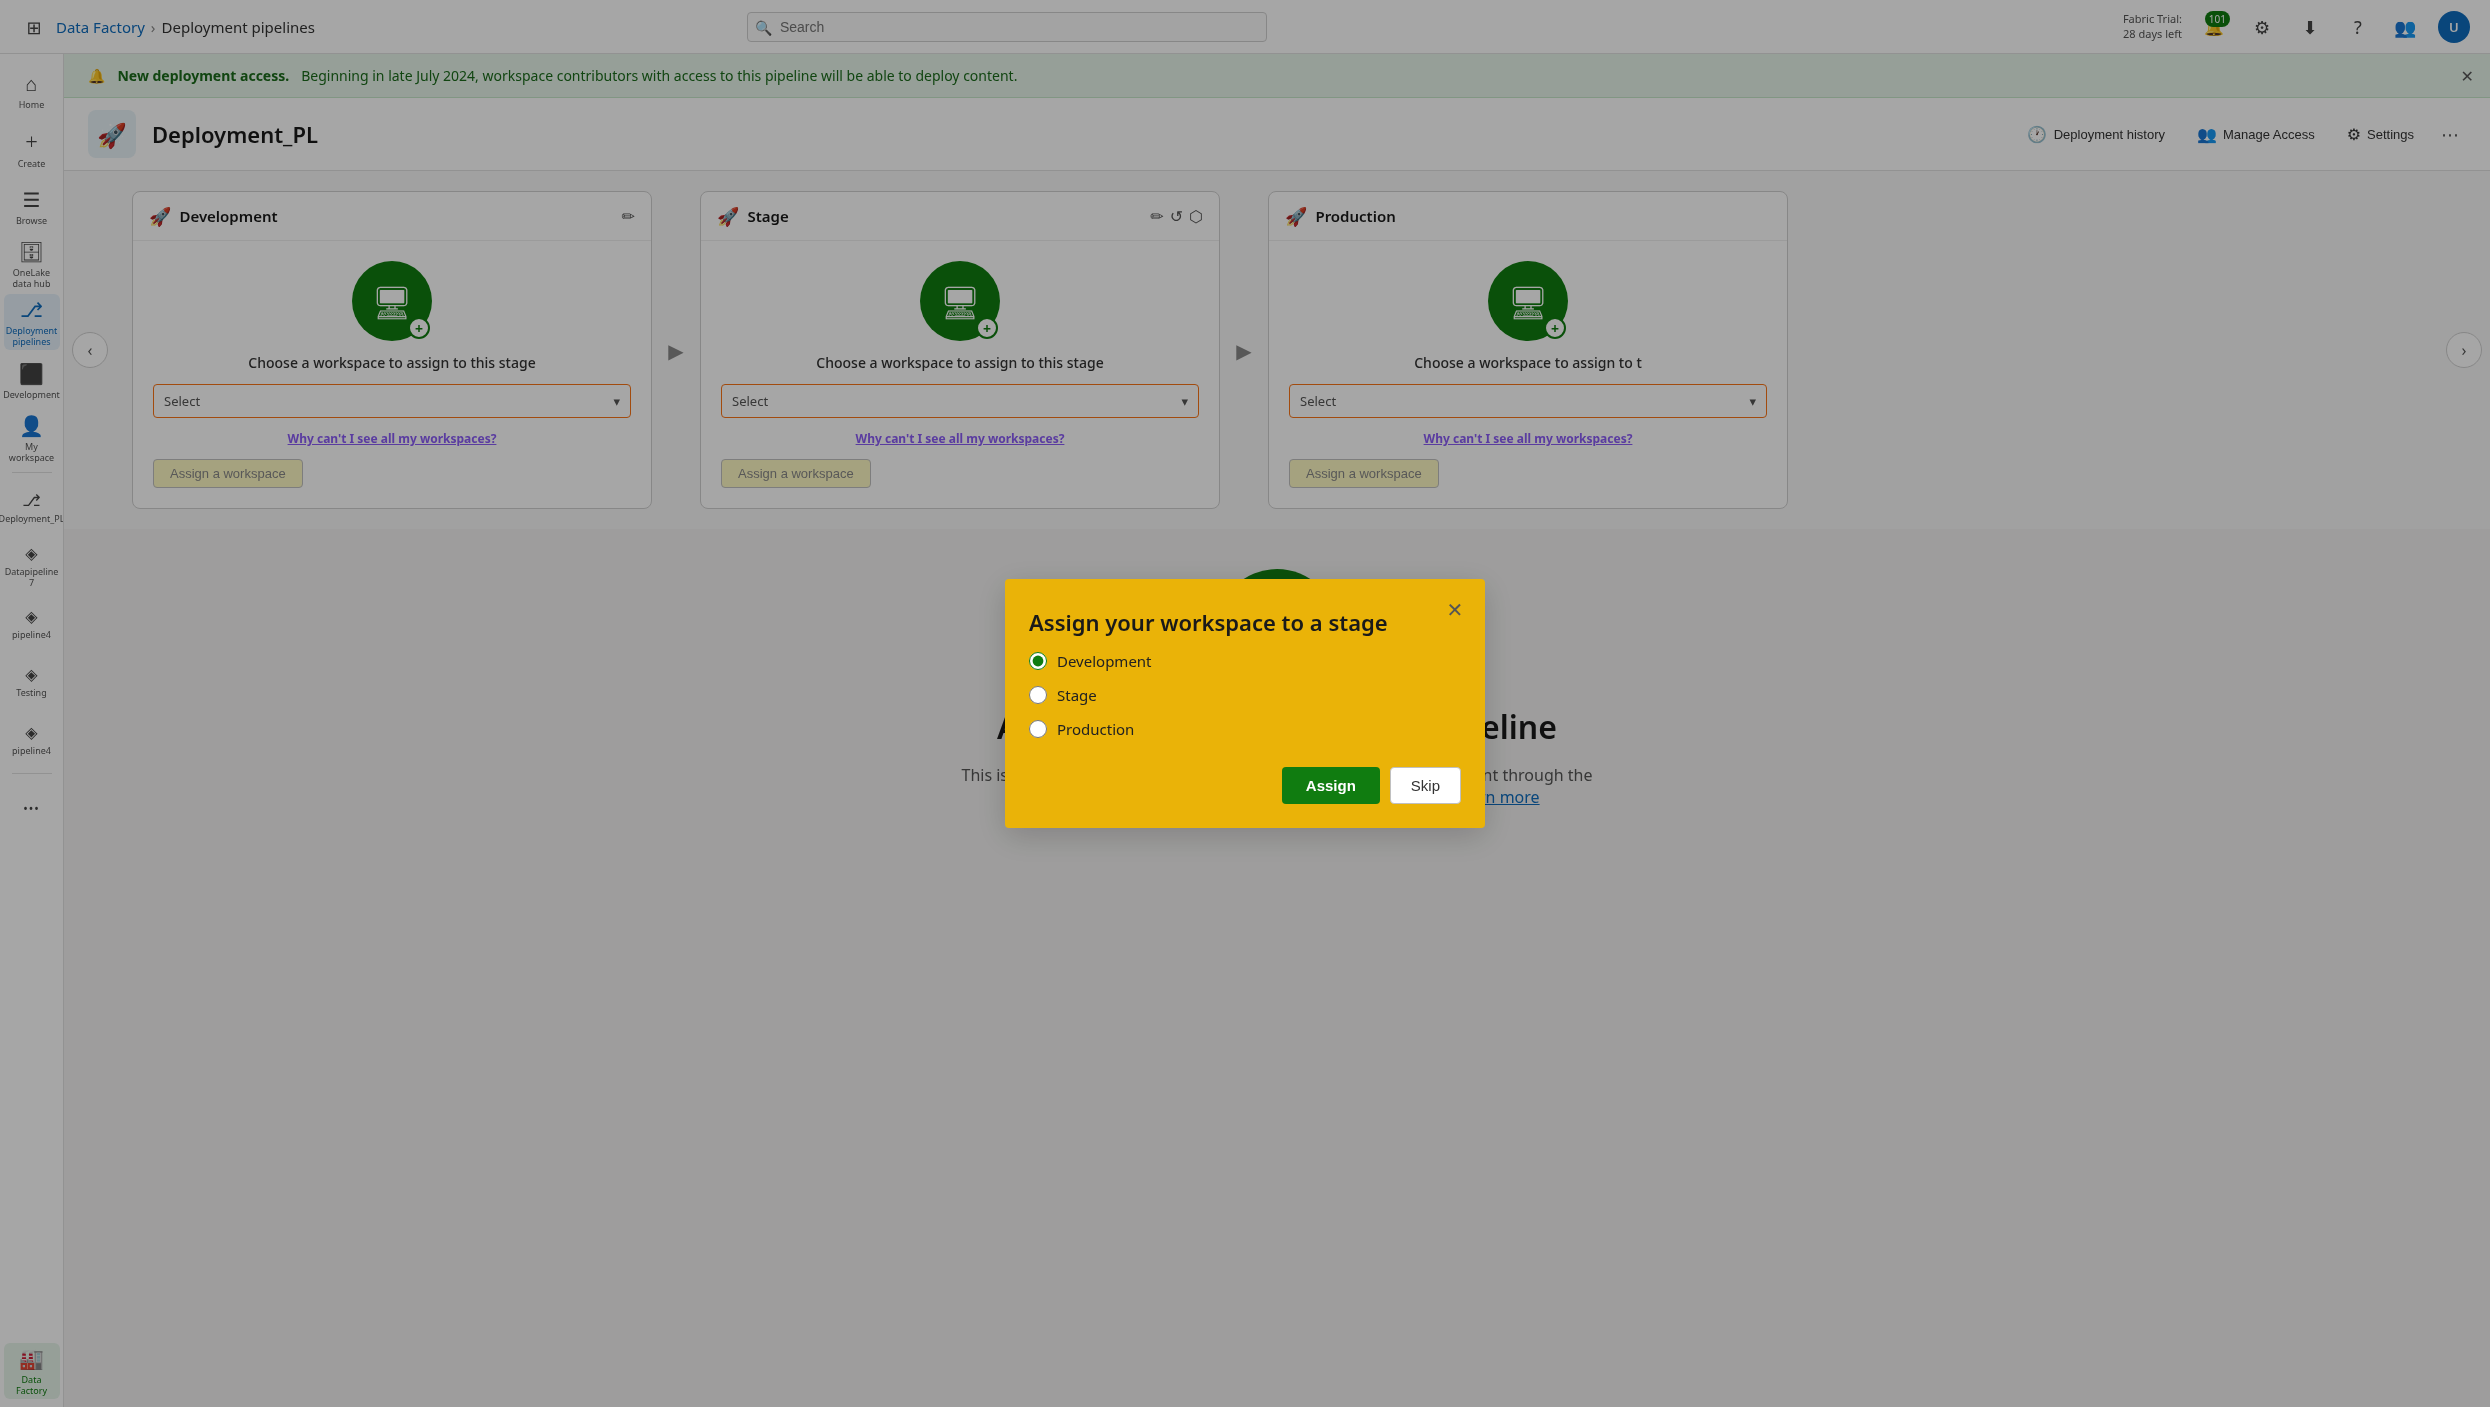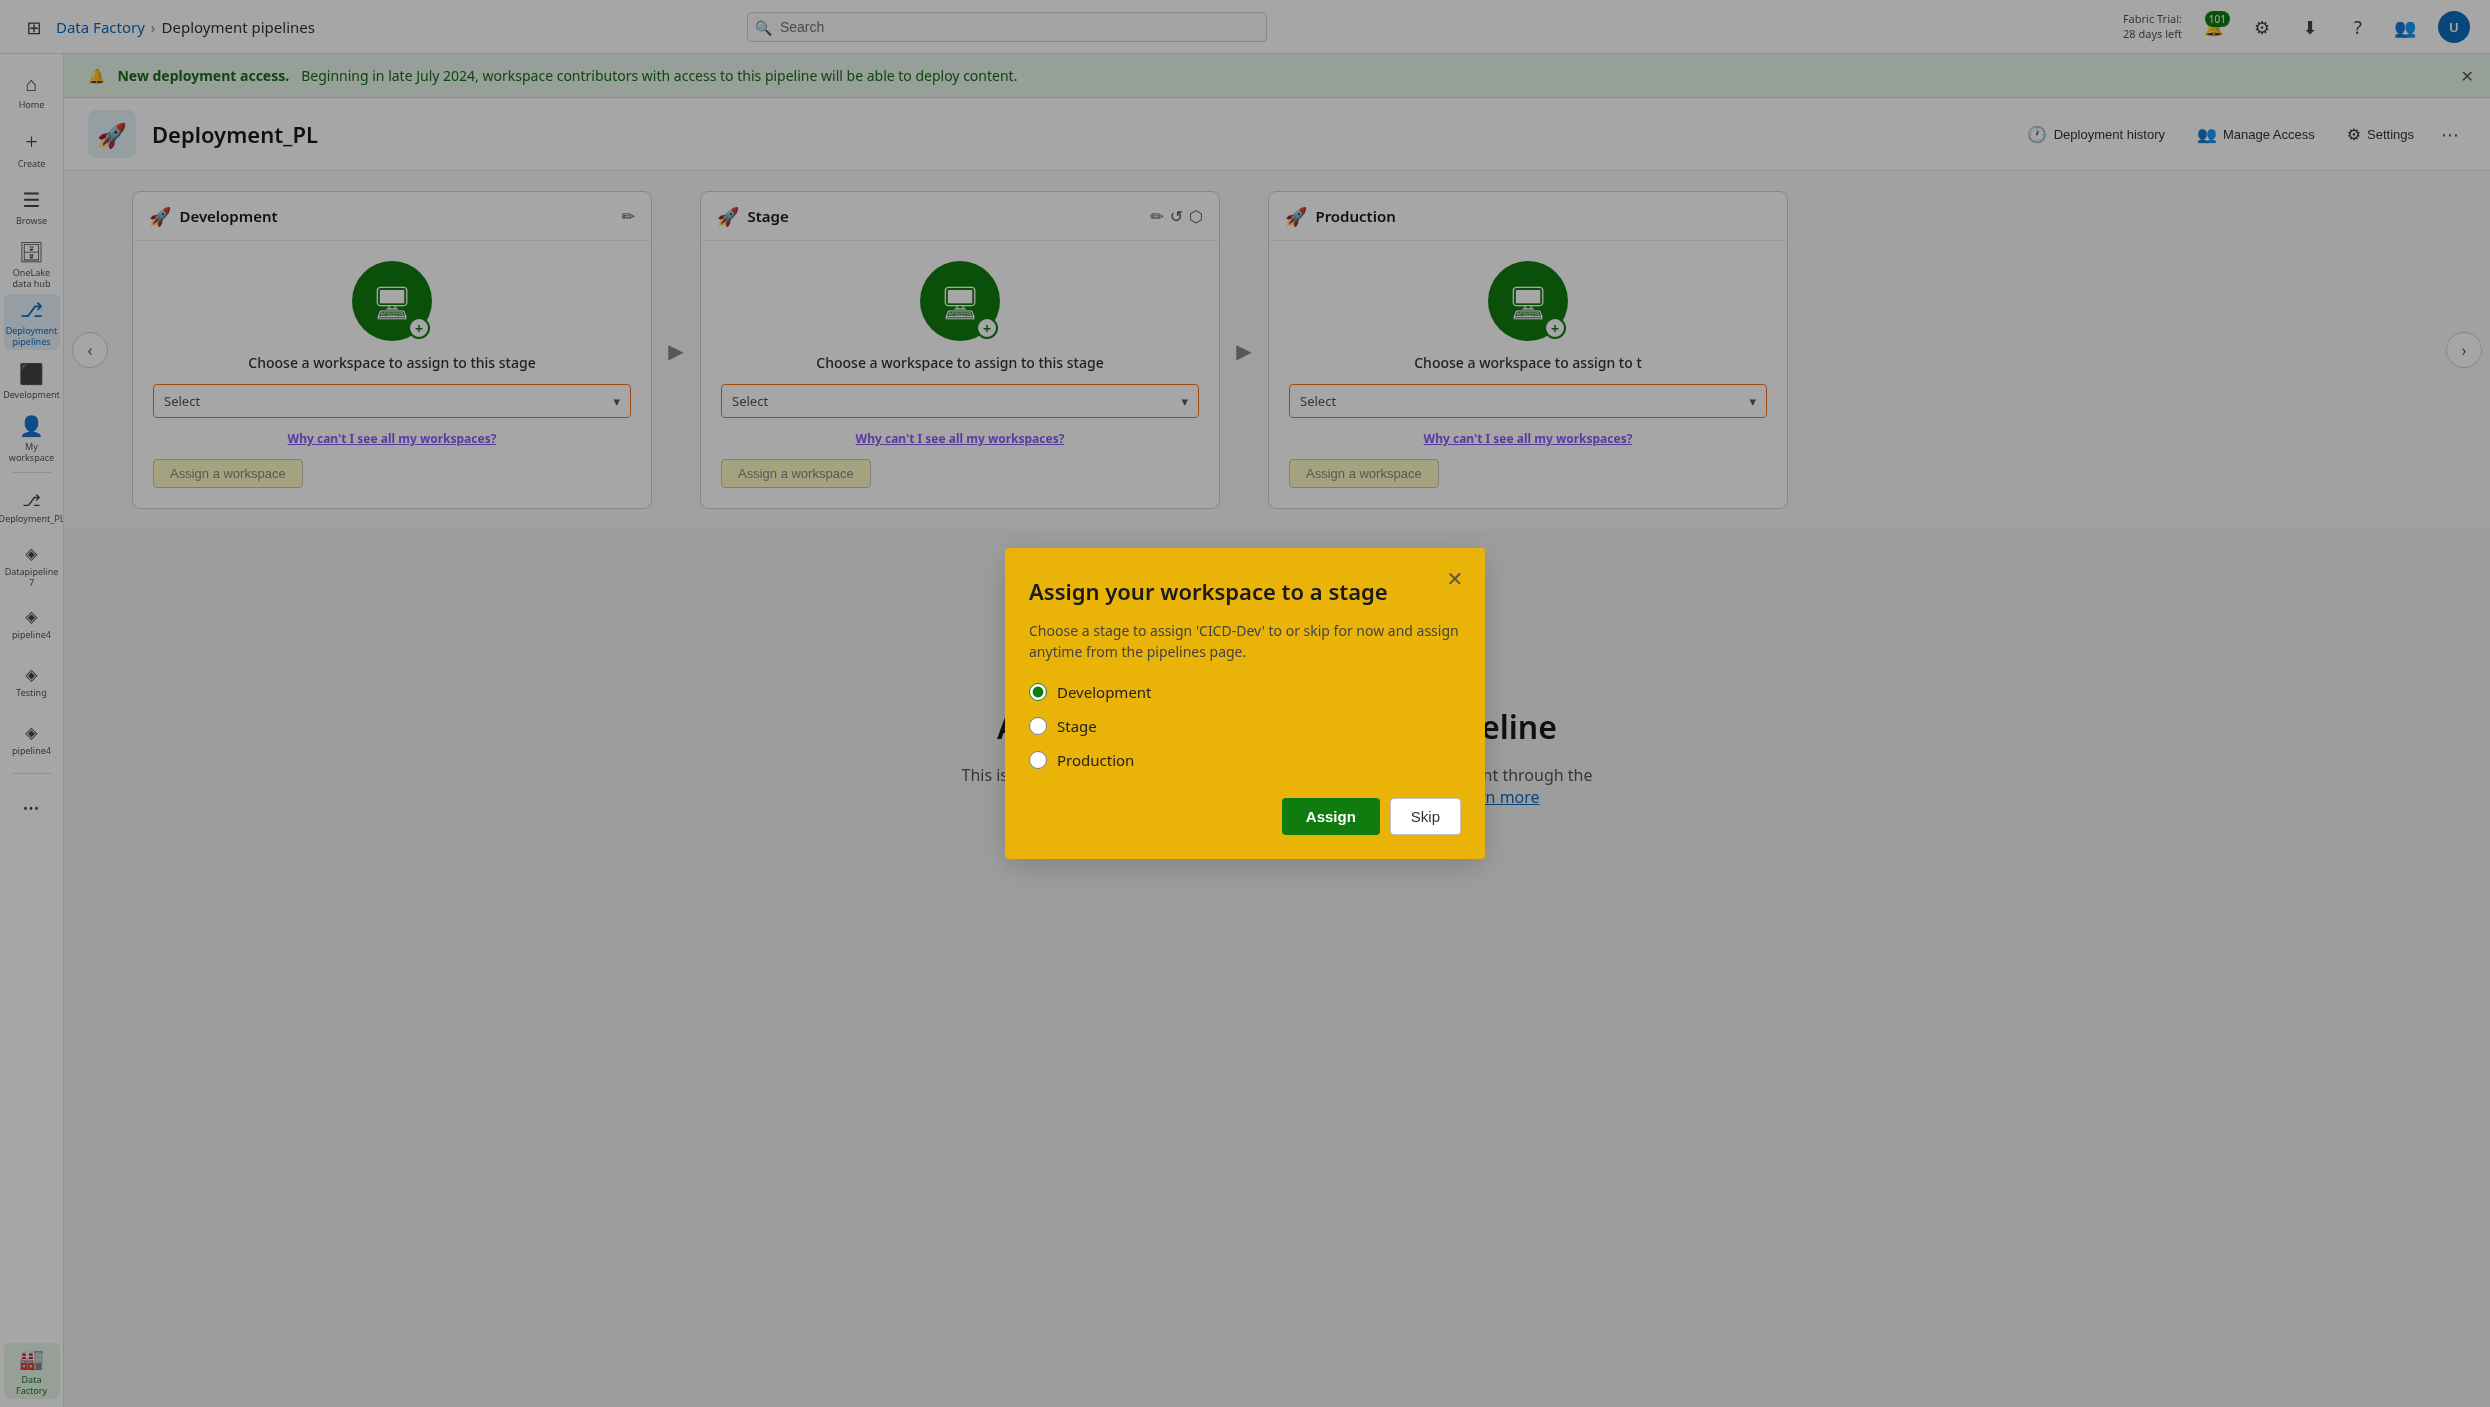--- a/index.html
+++ b/index.html
@@ -502,21 +502,20 @@
     </div>
   </div>
 </div>
 
 <div class="overlay">
   <div class="dialog">
     <div class="dialog-title">Assign your workspace to a stage</div>
     <div class="dialog-close">
       <span>✕</span>
     </div>
-    <div class="dialog-desc">Choose a stage to assign 'CICD-Dev' to or skip for now and assign anytime from the pipelines page.</div>
     <div class="radio-group">
       <div class="radio-option">
         <input type="radio" name="stage" id="radio-dev" checked="" style="">
         <label for="radio-dev">Development</label>
       </div>
       <div class="radio-option">
         <input type="radio" name="stage" id="radio-stage" style="">
         <label for="radio-stage">Stage</label>
       </div>
       <div class="radio-option">

